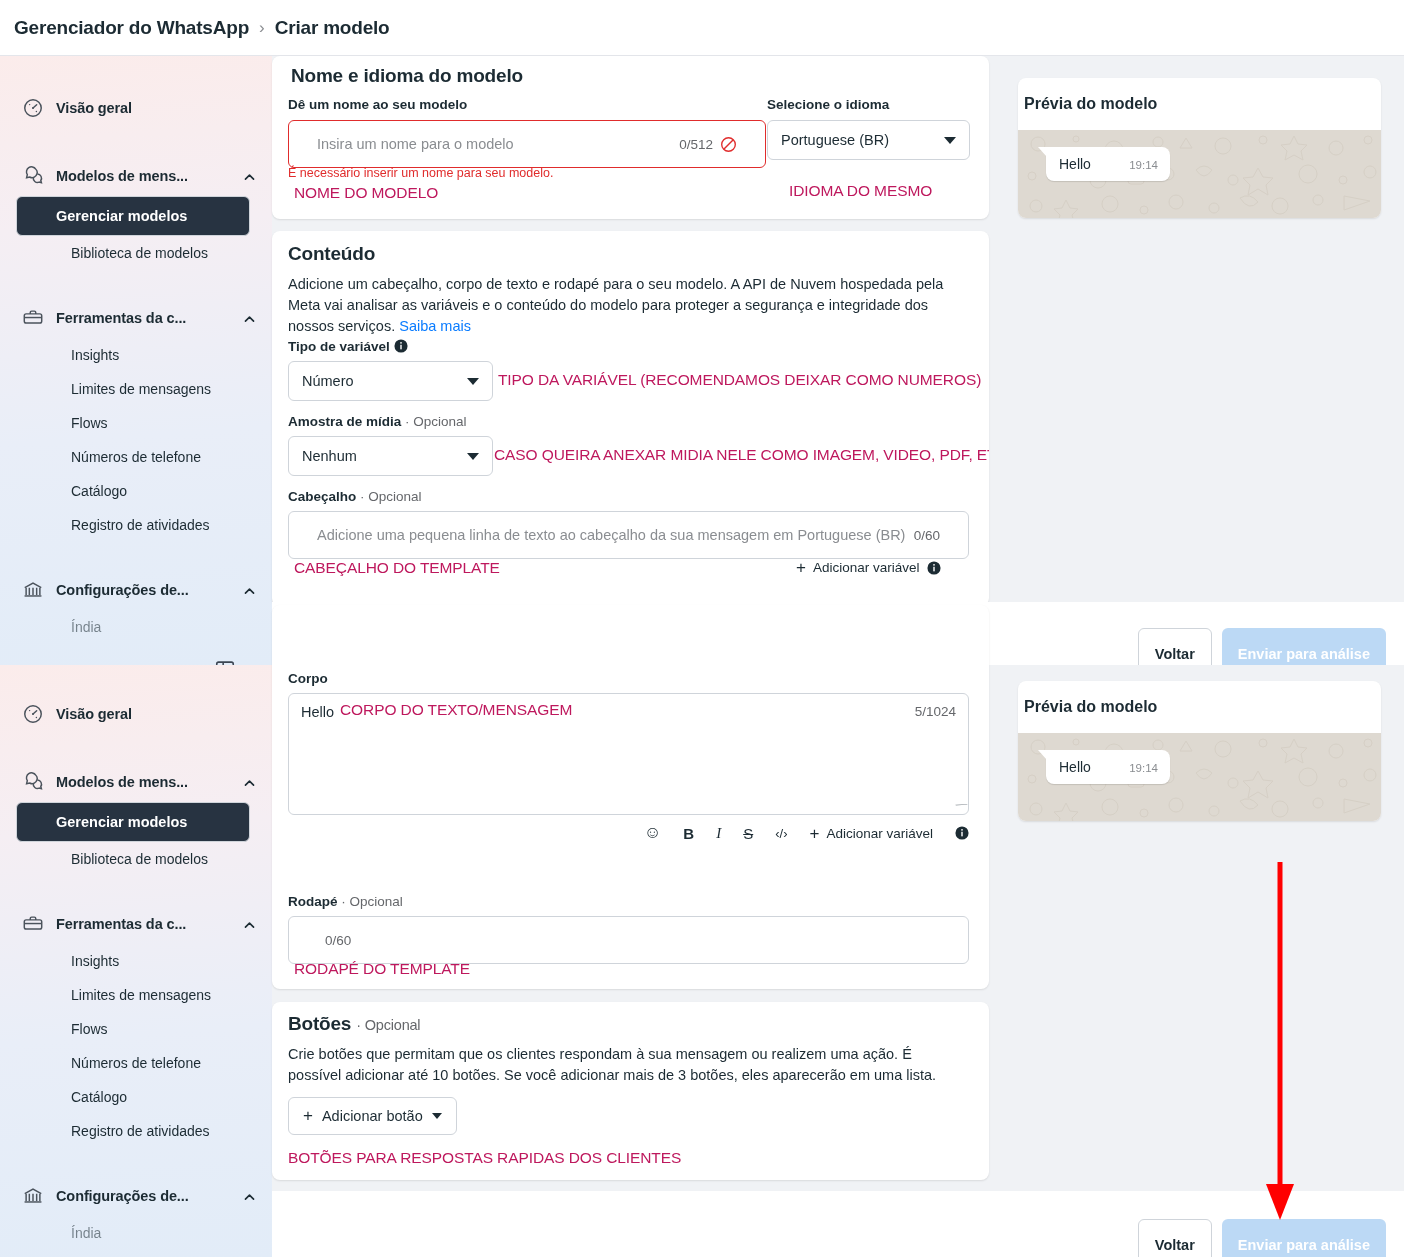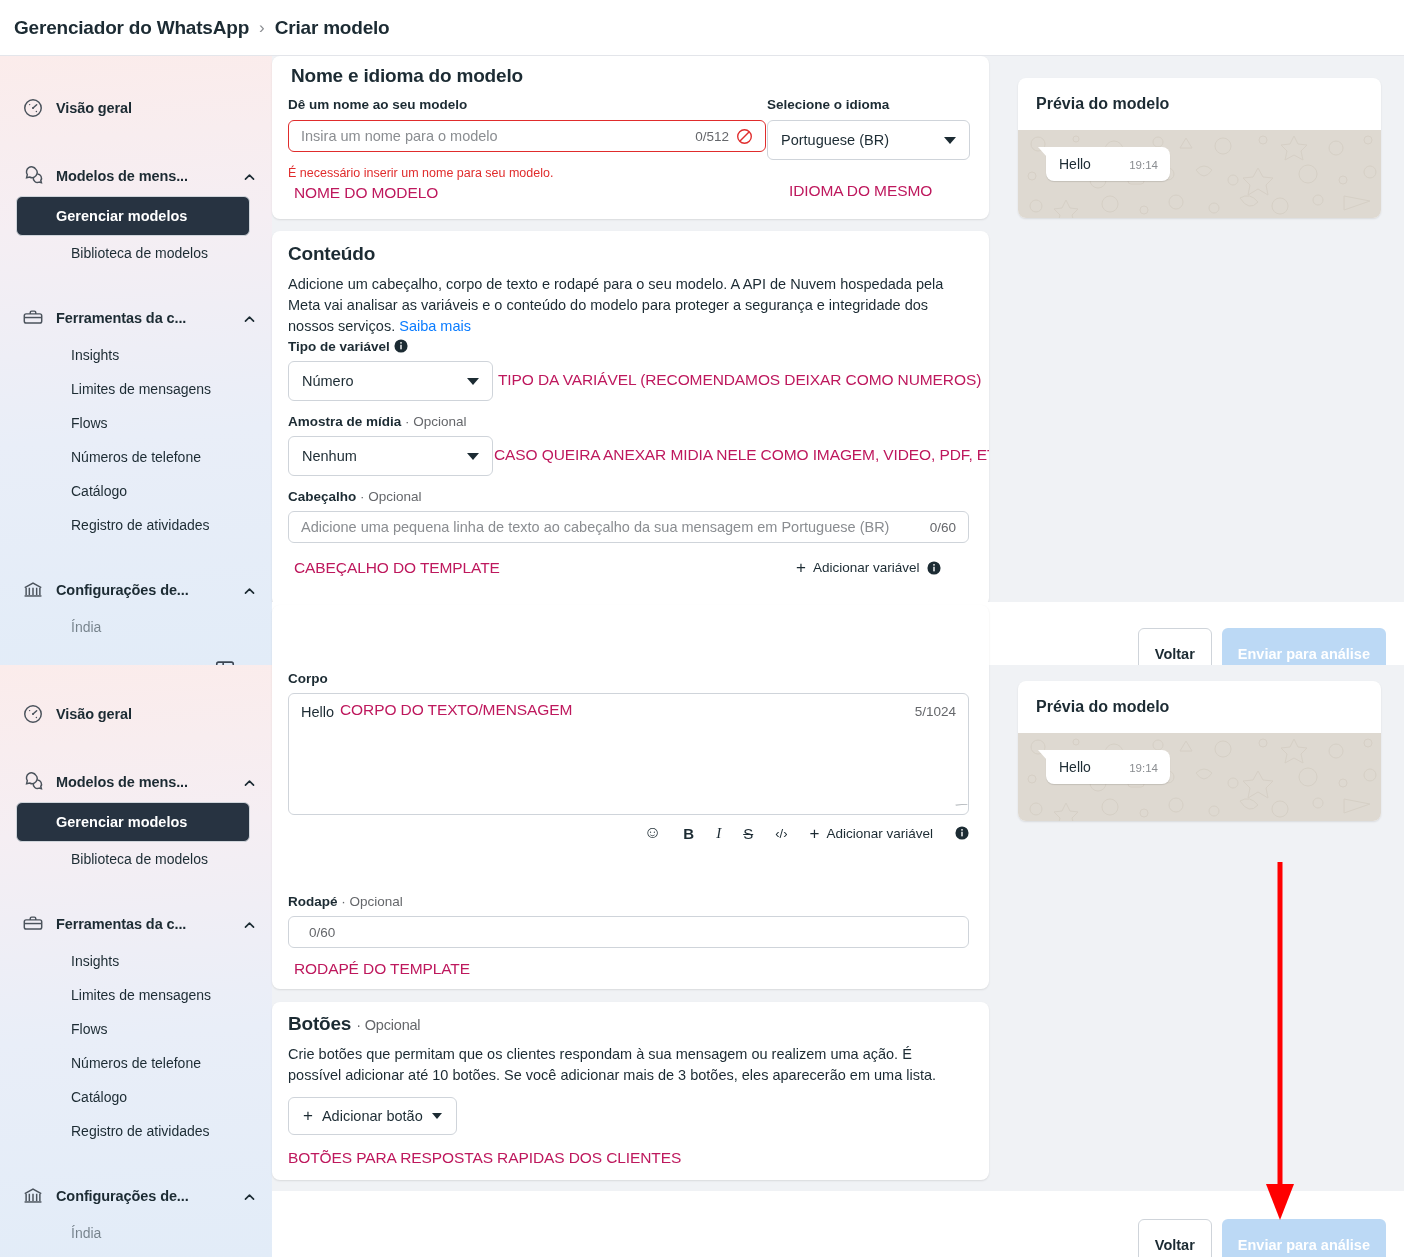--- a/index.html
+++ b/index.html
@@ -65,23 +65,23 @@
   .sec-sub {
     font-size: 14.5px; color: #1c2b33; line-height: 21px;
   }
   .lnk { color: #0a7cff; }
 
   .flabel { font-size: 13.5px; font-weight: 700; color: #1c2b33; }
   .flabel .opt { font-weight: 400; color: #65676b; }
   .flabel-plain { font-size: 13.5px; font-weight: 700; color: #1c2b33; }
 
   .inp {
-    height: 32px; border: 1px solid #cfd4da; border-radius: 6px;
+    height: 48px; border: 1px solid #cfd4da; border-radius: 6px;
     background: #fff; display: flex; align-items: center;
-    padding: 0 12px; font-size: 14.5px; color: #1c2b33;
+    padding: 0 28px; font-size: 14.5px; color: #1c2b33;
   }
   .inp.err { border-color: #e02c2c; }
   .inp .ph { color: #8a8d91; flex: 1; }
   .inp .cnt { color: #65676b; font-size: 13.5px; margin-left: 8px; }
   .err-msg { font-size: 12.5px; color: #e02c2c; }
   .ban { width: 17px; height: 17px; margin-left: 7px; color: #e02c2c; }
 
   .sel {
     height: 40px; border: 1px solid #cfd4da; border-radius: 6px; background: #fff;
     display: flex; align-items: center; justify-content: space-between;
@@ -117,21 +117,21 @@
   .btn-pri-dis { background: #bcd9f5; color: #ffffff; border: none; }
 
   .btn-out {
     height: 38px; border: 1px solid #cfd4da; border-radius: 6px; background: #fff;
     display: inline-flex; align-items: center; gap: 9px; padding: 0 14px;
     font-size: 14.5px; color: #1c2b33; font-weight: 400;
   }
 
   
   .prev { position: absolute; width: 363px; background: #fff; border-radius: 8px; box-shadow: 0 1px 2px rgba(0,0,0,.10); overflow: hidden; }
-  .prev-hd { height: 52px; display: flex; align-items: center; padding-left: 18px; font-size: 16px; font-weight: 700; color: #1c2b33; }
+  .prev-hd { height: 52px; display: flex; align-items: center; padding-left: 6px; font-size: 16px; font-weight: 700; color: #1c2b33; }
   .prev-body { height: 88px; background: #ded9d1; position: relative; }
   .doodle { position: absolute; inset: 0; opacity: .5; }
   .bubble {
     position: absolute; left: 28px; top: 17px; min-width: 124px; background: #fff;
     border-radius: 8px; border-top-left-radius: 0; padding: 9px 12px 9px 13px;
     display: flex; align-items: baseline; gap: 26px; box-shadow: 0 1px 1px rgba(0,0,0,.12);
   }
   .bubble .txt { font-size: 14px; color: #1c2b33; }
   .bubble .tm  { font-size: 11.5px; color: #8a8d91; margin-left: auto; }
   .bubble:before {

